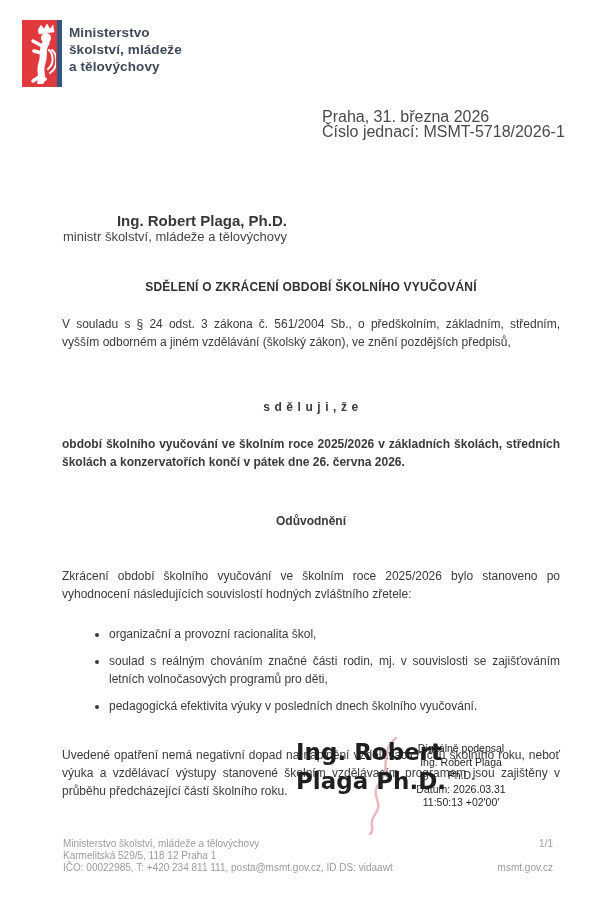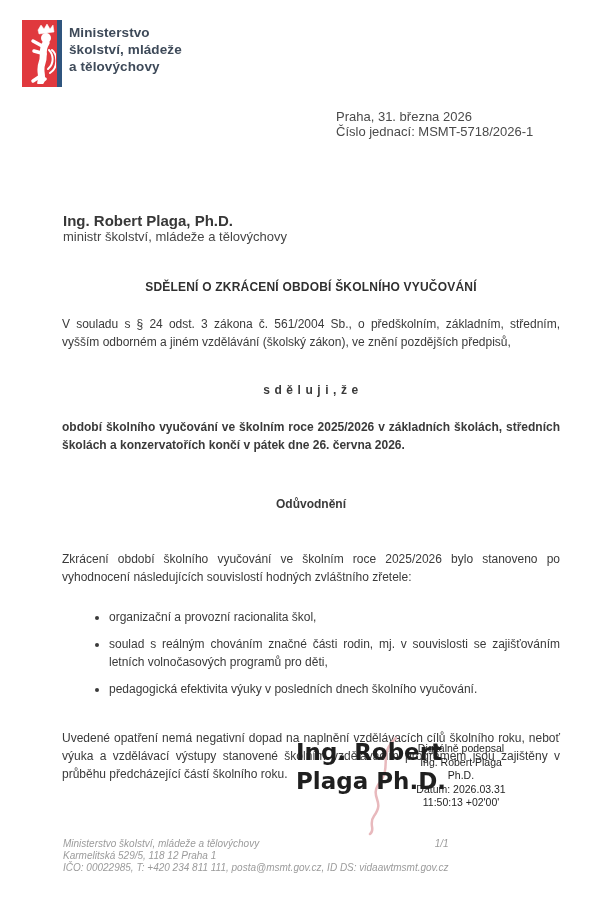--- a/index.html
+++ b/index.html
@@ -21,35 +21,35 @@
   .logo-red { width: 35px; height: 67px; background: #e0393e; position: relative; }
   .logo-red svg { position: absolute; left: 1px; top: 3px; }
   .logo-blue { width: 5px; height: 67px; background: #30557e; }
   .ministry-name {
     position: absolute; left: 69px; top: 24px;
     font-size: 13.5px; line-height: 17px; color: #3e4a59;
     font-weight: bold; letter-spacing: 0.1px;
   }
 
   
-  .meta { position: absolute; left: 336px; top: 109px; font-size: 13px; line-height: 15px; color: #4a4a4a; }
+  .meta { position: absolute; left: 322px; top: 109px; font-size: 16px; line-height: 15px; color: #4a4a4a; }
 
   
   .addressee { position: absolute; left: 63px; top: 212px; }
-  .addressee-name { font-size: 15px; font-weight: bold; color: #383838; }
+  .addressee-name { font-size: 15px; font-weight: bold; color: #383838; text-align: right; }
   .addressee-role { font-size: 13px; color: #454545; }
 
   
   .content {
     position: absolute; left: 62px; top: 278px; width: 498px;
     font-size: 12px; line-height: 18px; text-align: justify; color: #3a3a3a;
   }
   .doc-title   { text-align: center; font-weight: bold; font-size: 12px; letter-spacing: 0.2px; color: #303030; }
   .p-intro     { margin-top: 19px; }
-  .declare     { text-align: center; font-weight: bold; margin-top: 30px; letter-spacing: 0.6px; }
+  .declare     { text-align: center; font-weight: bold; margin-top: 47px; letter-spacing: 0.6px; }
   .statement   { font-weight: bold; margin-top: 19px; }
   .h-just      { text-align: center; font-weight: bold; margin-top: 41px; }
   .p-just      { margin-top: 37px; }
   .bullet-list { margin-top: 22px; padding-left: 47px; }
   .bullet-list li { margin-bottom: 9px; }
   .p-closing   { margin-top: 31px; }
 
   
   .signature { position: absolute; left: 296px; top: 738px; width: 275px; height: 100px; }
   .sig-flourish { position: absolute; left: 62px; top: -2px; }
@@ -58,22 +58,22 @@
     font-size: 23px; line-height: 29px; color: #1f1f1f; white-space: nowrap; font-weight: bold;
   }
   .sig-details {
     position: absolute; left: 100px; top: 4px; width: 130px;
     font-size: 10.5px; line-height: 13.5px; color: #1f1f1f; text-align: center;
   }
 
   
   .footer {
     position: absolute; left: 63px; top: 838px; width: 490px;
-    display: flex; justify-content: flex-start;
-    font-size: 10px; line-height: 12px; color: #9b9b9b; font-style: italic;
+    display: flex; justify-content: space-between;
+    font-size: 10px; line-height: 12px; color: #9b9b9b;
   }
   .footer-right { display: flex; flex-direction: column; justify-content: space-between; text-align: right; height: 36px; }
 </style>
 </head>
 <body>
 
 <div class="page">
 
   <div class="logo">
     <div class="logo-red">

